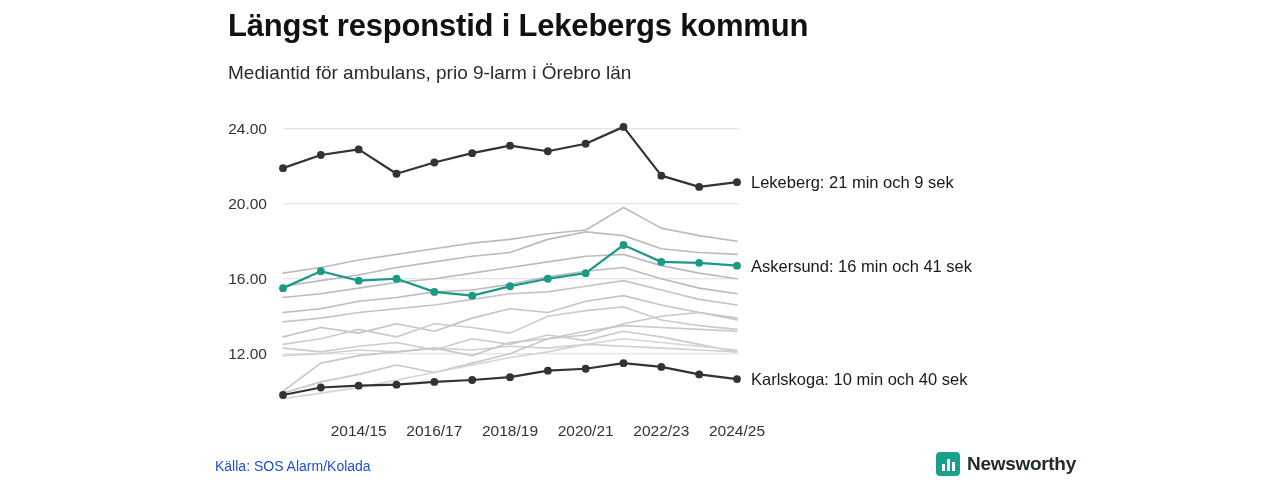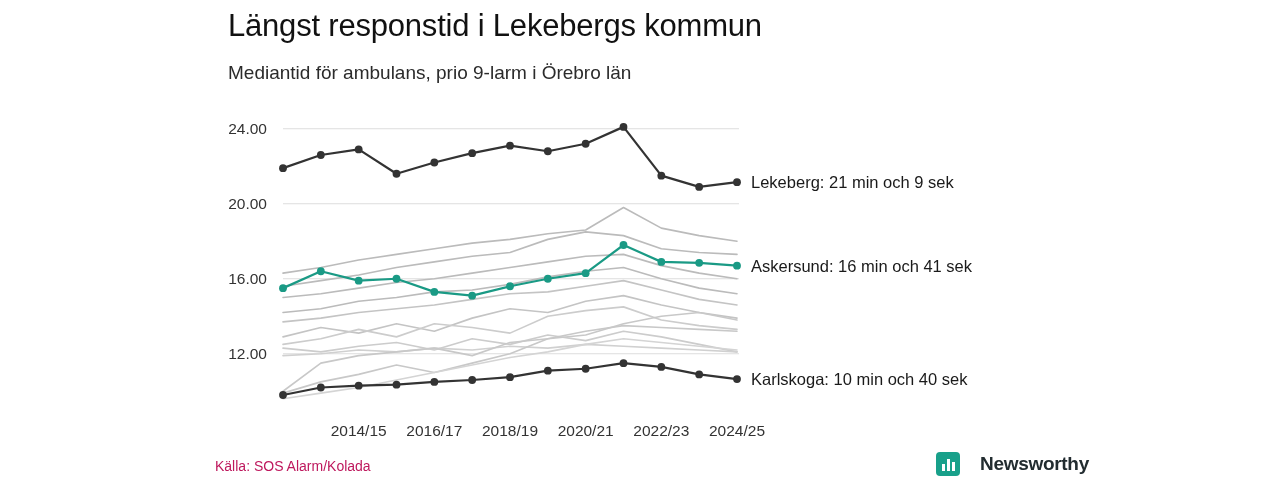--- a/index.html
+++ b/index.html
@@ -19,21 +19,21 @@
     position: absolute;
     left: 0; top: 0;
     width: 1280px;
     height: 480px;
   }
   .title {
     position: absolute;
     left: 228px;
     top: 8px;
     font-size: 31px;
-    font-weight: normal;
+    font-weight: bold;
     letter-spacing: -0.2px;
     color: #111111;
     white-space: nowrap;
   }
   .subtitle {
     position: absolute;
     left: 228px;
     top: 62px;
     font-size: 19px;
     font-weight: normal;
@@ -45,30 +45,30 @@
     left: 0;
     top: 0;
     width: 1280px;
     height: 480px;
   }
   .source {
     position: absolute;
     left: 215px;
     top: 458px;
     font-size: 14px;
-    color: #be185d;
+    color: #1d4ed8;
     white-space: nowrap;
   }
   .logo {
     position: absolute;
     left: 936px;
     top: 452px;
     display: flex;
     align-items: center;
-    gap: 20px;
+    gap: 7px;
   }
   .logo-mark {
     width: 24px;
     height: 24px;
     border-radius: 4px;
     background: #18a08a;
     display: flex;
     align-items: flex-end;
     justify-content: center;
     gap: 2px;

